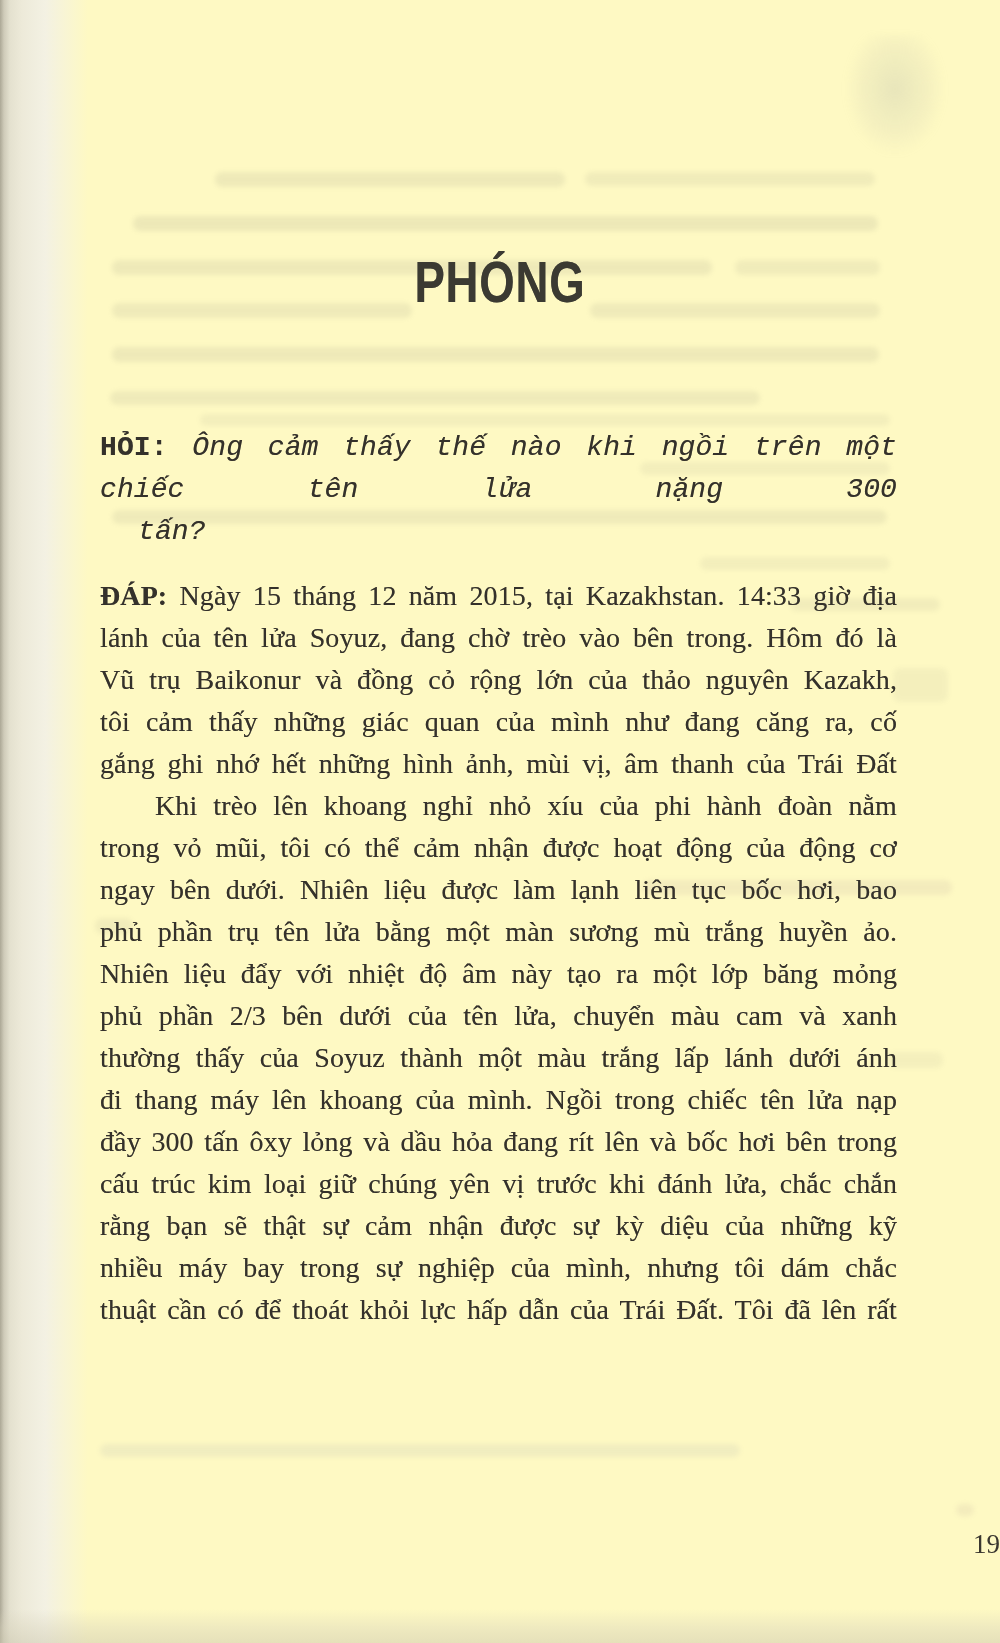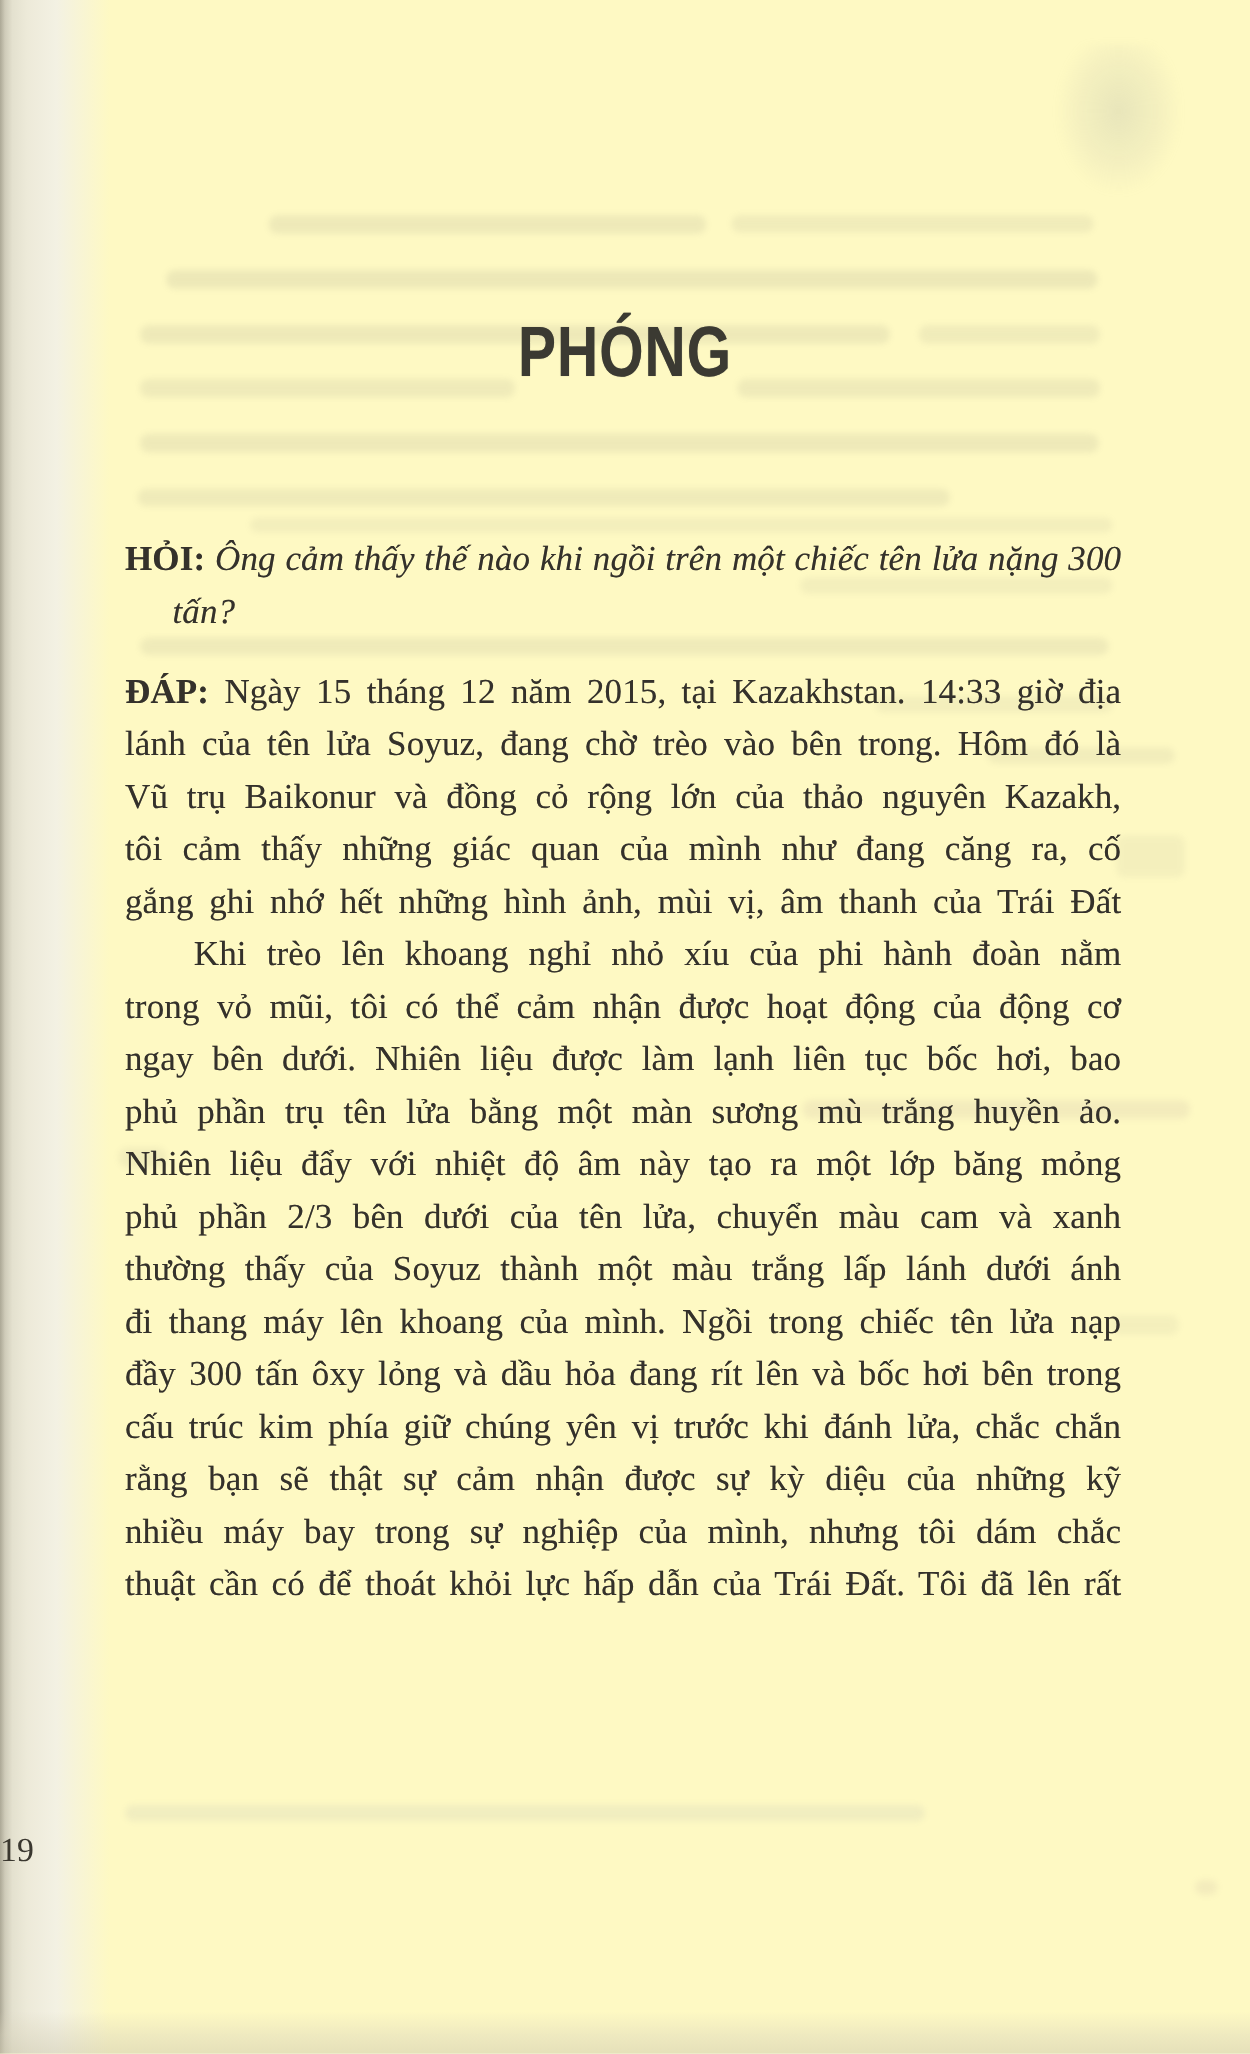--- a/index.html
+++ b/index.html
@@ -76,26 +76,26 @@
     text-align:justify;
     text-align-last:justify;
     -moz-text-align-last:justify;
   }
   .line.endline{
     text-align-last:left;
     margin-left:38px;
     -moz-text-align-last:left;
   }
   .line.indent{text-indent:55px;}
-  .line.italic{font-style:italic;}
+  .line.italic{font-style:italic;font-family:Liberation Mono, monospace;}
   .line .qa-label{font-style:normal;font-weight:bold;}
   
   .pageno{
-    position:absolute;left:0;top:1464px;width:1000px;
-    text-align:left;
+    position:absolute;left:0;top:1528px;width:1000px;
+    text-align:right;
     font-size:27px;line-height:32px;
     color:#3a372f;
     z-index:2;
   }
 </style>
 </head>
 <body>
 
 <div class="page">
   <div class="gutter"></div>
@@ -143,21 +143,21 @@
       <div class="para">
         <div class="line indent">Khi trèo lên khoang nghỉ nhỏ xíu của phi hành đoàn nằm</div>
         <div class="line">trong vỏ mũi, tôi có thể cảm nhận được hoạt động của động cơ</div>
         <div class="line">ngay bên dưới. Nhiên liệu được làm lạnh liên tục bốc hơi, bao</div>
         <div class="line">phủ phần trụ tên lửa bằng một màn sương mù trắng huyền ảo.</div>
         <div class="line">Nhiên liệu đẩy với nhiệt độ âm này tạo ra một lớp băng mỏng</div>
         <div class="line">phủ phần 2/3 bên dưới của tên lửa, chuyển màu cam và xanh</div>
         <div class="line">thường thấy của Soyuz thành một màu trắng lấp lánh dưới ánh</div>
         <div class="line">đi thang máy lên khoang của mình. Ngồi trong chiếc tên lửa nạp</div>
         <div class="line">đầy 300 tấn ôxy lỏng và dầu hỏa đang rít lên và bốc hơi bên trong</div>
-        <div class="line">cấu trúc kim phía giữ chúng yên vị trước khi đánh lửa, chắc chắn</div>
+        <div class="line">cấu trúc kim loại giữ chúng yên vị trước khi đánh lửa, chắc chắn</div>
         <div class="line">rằng bạn sẽ thật sự cảm nhận được sự kỳ diệu của những kỹ</div>
         <div class="line">nhiều máy bay trong sự nghiệp của mình, nhưng tôi dám chắc</div>
         <div class="line">thuật cần có để thoát khỏi lực hấp dẫn của Trái Đất. Tôi đã lên rất</div>
       </div>
     </div>
 
   <div class="pageno">19</div>
 </div>
 
 </body></html>

